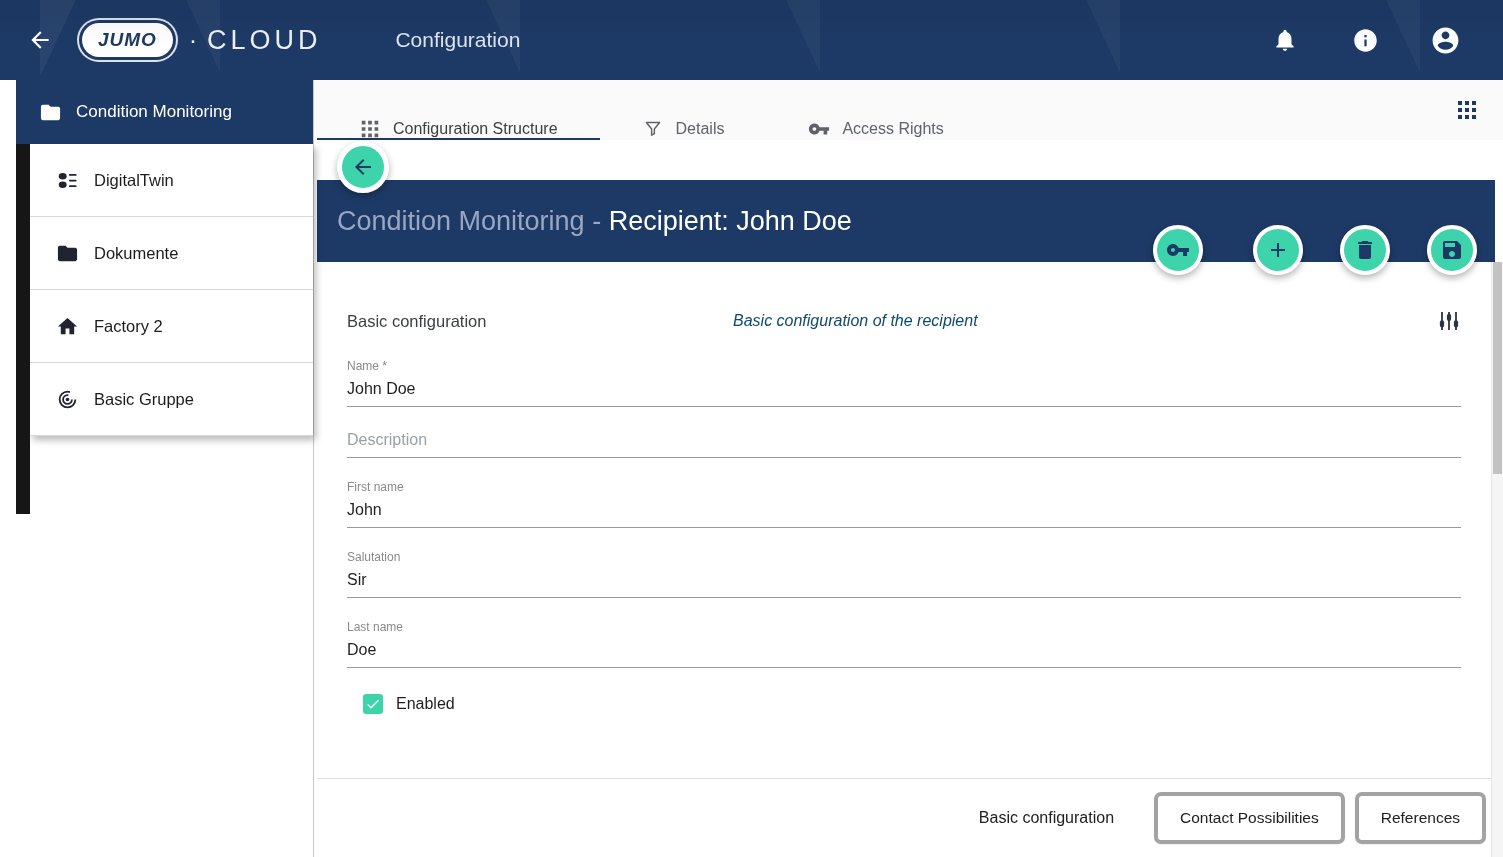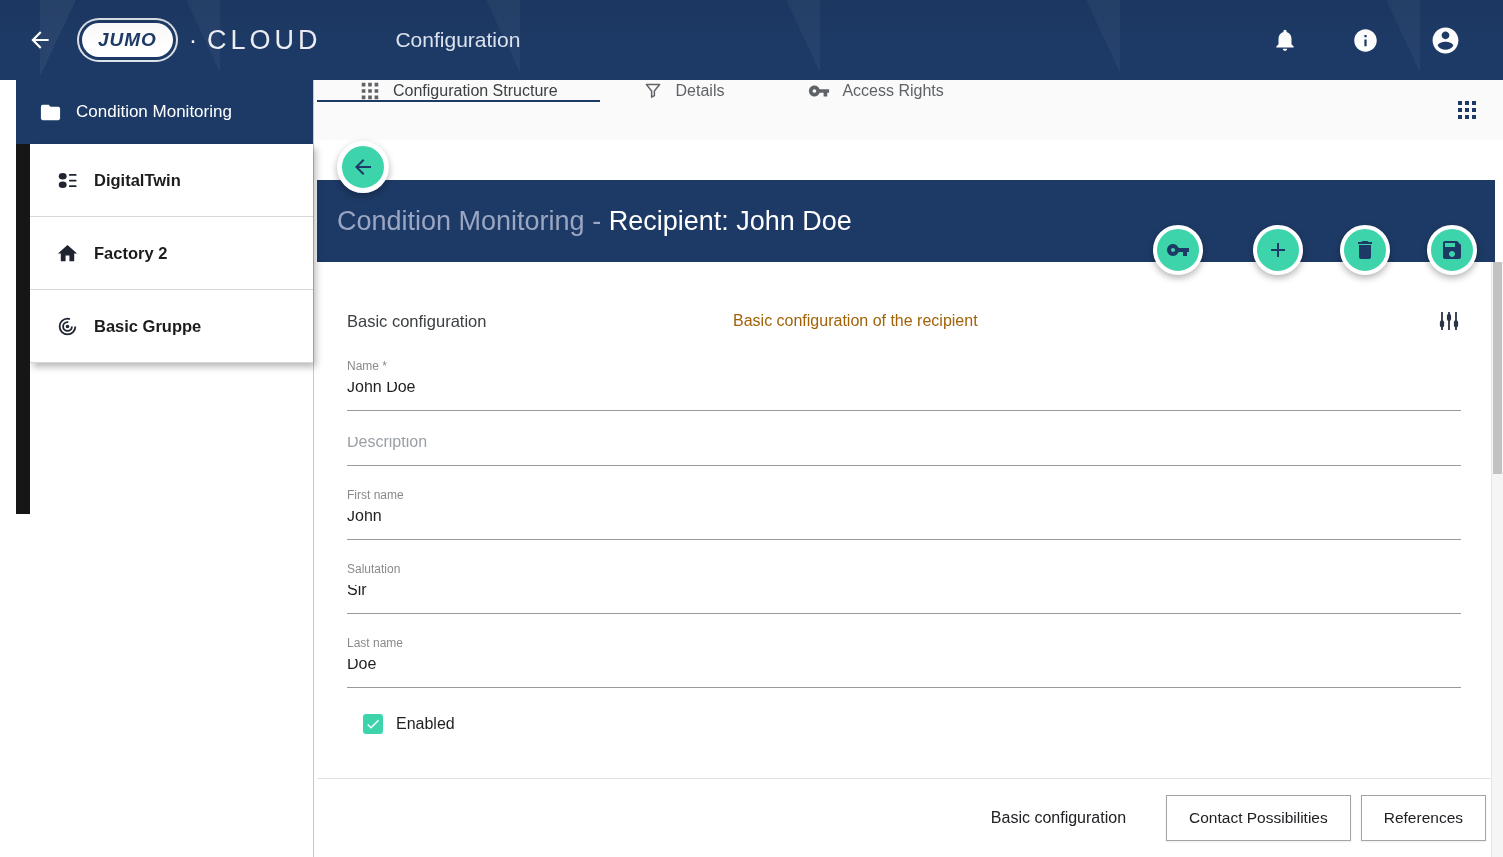--- a/index.html
+++ b/index.html
@@ -34,32 +34,32 @@
   svg { display:block; }
 
   
   .sidebar { position:absolute; left:0; top:80px; width:298px; bottom:0;
     background:#fff; border-right:1px solid #c9c9c9; z-index:20;margin-left:16px; }
   .sidebar-root { height:64px; background:#1d3a66; color:#fff; display:flex;
     align-items:center; gap:14px; padding-left:23px; font-size:17px; cursor:pointer; }
   .sidebar-strip { position:absolute; left:0; top:64px; width:14px; height:370px;
     background:#161616; }
   .sidebar-list { list-style:none; margin-left:14px;
-    box-shadow:3px 4px 7px rgba(0,0,0,0.28);font-weight:bold; }
+    box-shadow:3px 4px 7px rgba(0,0,0,0.28); }
   .sidebar-list li { height:73px; background:#fff; border-bottom:1px solid #d8d8d8;
     display:flex; align-items:center; gap:15px; padding-left:26px; font-size:16.5px;
     color:#1c1c1c; cursor:pointer; }
   .sidebar-list .icon, .sidebar-root .icon { width:23px; height:23px; color:#1f2430; }
   .sidebar-root .icon { color:#fff; }
 
   
   .main { position:absolute; left:298px; top:80px; right:0; bottom:0; background:#fff; }
 
   .tabbar { position:relative; height:60px; background:#fafafa; display:flex;
-    align-items:flex-start; padding-left:19px; }
+    align-items:flex-end; padding-left:19px; }
   .tab { display:flex; align-items:center; gap:12px; padding:0 42px; color:#5f6368;
     font-size:16px; cursor:pointer; position:relative; }
   .tab .icon { width:22px; height:22px; color:#5f6368; }
   .tab.active { color:#3c4043; }
   .tab.active::after { content:""; position:absolute; left:0; right:0; bottom:0;
     height:2px; background:#1d3a66; }
   .tabbar-grid { position:absolute; right:24px; top:18px; width:24px; height:24px;
     color:#1d3a66; cursor:pointer; }
 
   
@@ -80,42 +80,42 @@
   .fab-key   { right:300px; }
   .fab-plus  { right:200px; }
   .fab-trash { right:113px; }
   .fab-save  { right:26px; }
 
   
   .form { position:absolute; left:0; right:12px; top:182px; height:516px;
     background:#fff; padding:47px 30px 0 49px; }
   .section-head { display:flex; align-items:center; margin-bottom:26px; }
   .sec-title { width:386px; font-size:16.5px; color:#3c4043; }
-  .sec-sub { flex:1; font-size:16px; color:#a16207; }
+  .sec-sub { flex:1; font-size:16px; color:#0c4a6e;font-style:italic; }
   .tune-icon { width:24px; height:24px; color:#2b3445; cursor:pointer; }
 
   .field { margin-bottom:22px; }
   .field label { display:block; font-size:12px; color:#8a8a8a; margin-bottom:5px; }
   .field input { width:100%; border:none; border-bottom:1px solid #9a9a9a;
     font-family:"Liberation Sans", sans-serif; font-size:16px; color:#1f1f1f;
-    padding:2px 0 20px 0; height:29px; background:transparent; outline:none; }
+    padding:2px 0 8px 0; height:29px; background:transparent; outline:none; }
   .field input::placeholder { color:#9aa0a6; }
 
   .checkbox-row { display:flex; align-items:center; margin-top:26px; cursor:pointer;padding-left:16px; }
   .checkbox { width:20px; height:20px; border-radius:3px; background:#3ed4ab;
     display:flex; align-items:center; justify-content:center; }
   .checkbox svg { width:16px; height:16px; color:#fff; }
   .checkbox-label { margin-left:13px; font-size:16px; color:#1f1f1f; }
 
   
   .footer { position:absolute; left:19px; right:12px; top:698px; bottom:0;
     background:#fff; border-top:1px solid #e2e2e2; display:flex; align-items:center;
     justify-content:flex-end; padding-right:5px; }
   .footer-label { font-size:16px; color:#202124; margin-right:30px; }
-  .footer-btn { background:#fff; border:1px solid #a3a3a3; border-radius:0;
+  .footer-btn { background:#fff; border:4px solid #a3a3a3; border-radius:7px;
     font-family:"Liberation Sans", sans-serif; font-size:15.5px; color:#202124;
     padding:13px 22px; margin-left:10px; cursor:pointer;
     box-shadow:0 1px 2px rgba(0,0,0,0.07); }
 
   
   .scrollbar { position:absolute; right:0; top:182px; bottom:0; width:12px;
     background:#f5f5f5; border-left:1px solid #e6e6e6; z-index:15; }
   .scrollbar .thumb { position:absolute; top:0; left:1px; right:1px; height:212px;
     background:#c2c2c2; cursor:grab; }
 </style>
@@ -179,20 +179,28 @@
         <span class="icon">
           <svg width="23" height="23" viewBox="0 0 24 24" fill="currentColor">
               <ellipse cx="7" cy="7.5" rx="4.1" ry="3.4"></ellipse>
               <ellipse cx="7" cy="16.5" rx="4.1" ry="3.4"></ellipse>
               <rect x="13.5" y="5.2" width="8" height="1.9" rx="0.9"></rect>
               <rect x="13.5" y="11.1" width="8" height="1.9" rx="0.9"></rect>
               <rect x="13.5" y="17" width="8" height="1.9" rx="0.9"></rect>
             </svg>
         </span>
         <span>DigitalTwin</span>
+      </li>
+      <li>
+        <span class="icon">
+          <svg width="23" height="23" viewBox="0 0 24 24" fill="currentColor">
+              <path d="M10 4H4c-1.1 0-1.99.9-1.99 2L2 18c0 1.1.9 2 2 2h16c1.1 0 2-.9 2-2V8c0-1.1-.9-2-2-2h-8l-2-2z"></path>
+            </svg>
+        </span>
+        <span>Dokumente</span>
       </li>
       <li>
         <span class="icon">
           <svg width="23" height="23" viewBox="0 0 24 24" fill="currentColor">
               <path d="M10 20v-6h4v6h5v-8h3L12 3 2 12h3v8z"></path>
             </svg>
         </span>
         <span>Factory 2</span>
       </li>
       <li>

